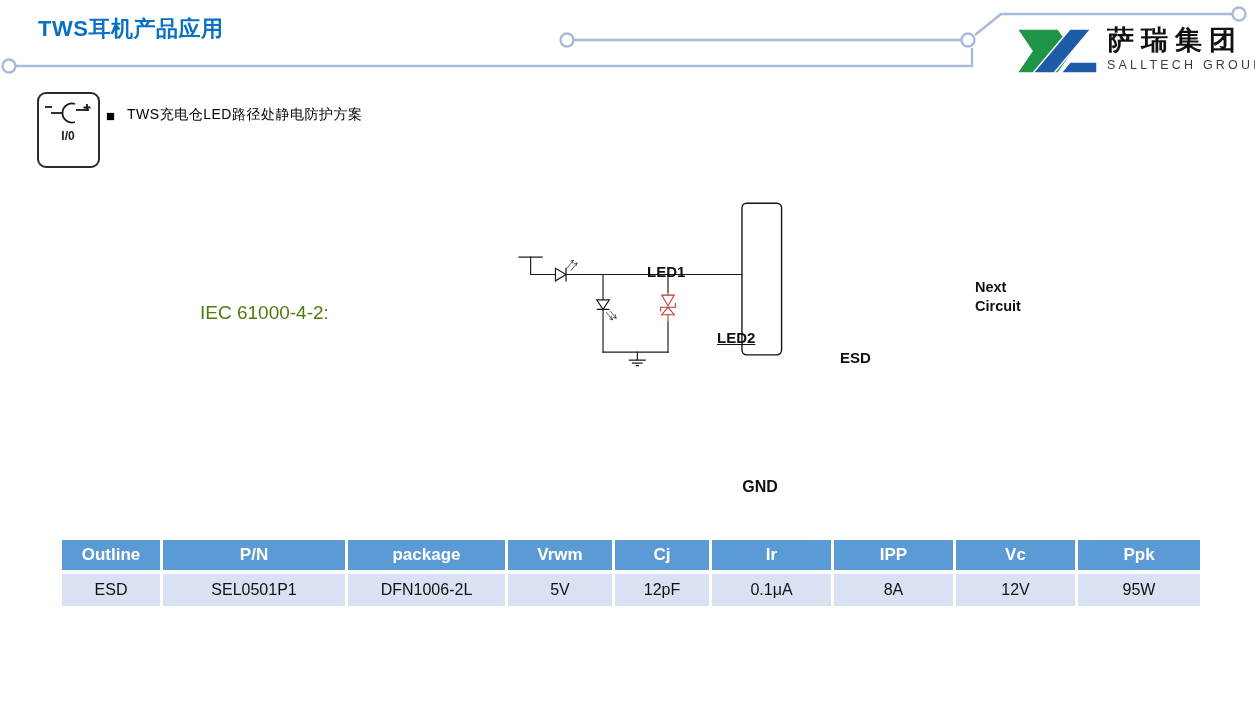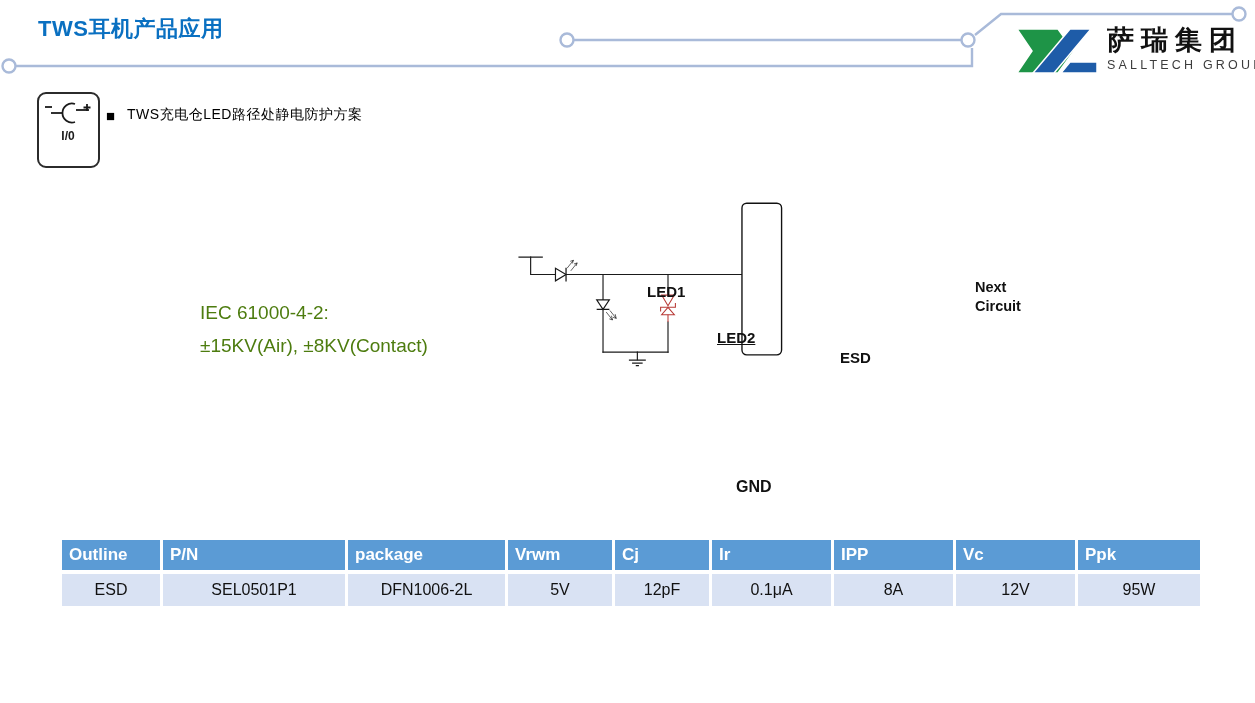--- a/index.html
+++ b/index.html
@@ -28,34 +28,34 @@
   }
   .sec-head-row{left:106px;top:106px;display:flex;align-items:center;}
   .sec-bullet{font-size:15px;color:#000;margin-right:12px;}
   .sec-heading{font-size:14px;font-weight:normal;color:#000;letter-spacing:0.5px;}
 
   
   .iec-note{left:200px;top:296px;font-size:19px;color:#4d7c0f;line-height:33px;}
 
   
   .clabel{font-weight:bold;color:#111;font-size:15px;white-space:nowrap;}
-  .lbl-led1{left:647px;top:263px;margin-top:20px;}
+  .lbl-led1{left:647px;top:263px;}
   .lbl-led2{left:717px;top:329px;text-decoration:underline;}
   .lbl-esd{left:840px;top:349px;}
-  .lbl-gnd{left:736px;top:478px;width:48px;text-align:left;font-size:16px;}
+  .lbl-gnd{left:736px;top:478px;width:48px;text-align:center;font-size:16px;}
   .lbl-next{left:975px;top:278px;font-size:14.5px;line-height:19px;}
 
   
   .spec-table{
     position:absolute;left:59px;top:536px;
     border-collapse:separate;border-spacing:3px 4px;table-layout:fixed;
   }
   .spec-table th{
     background:#5b9bd5;color:#ffffff;font-weight:bold;font-size:17px;
-    height:30px;padding:0 7px;text-align:left;
+    height:30px;padding:0 7px;text-align:center;
   }
   .spec-table td{
     background:#d9e2f3;color:#111;font-size:16px;height:32px;
     padding:0 4px;text-align:center;
   }
 </style>
 </head>
 <body>
 
 <svg class="abs deco-lines" width="1255" height="85" viewBox="0 0 1255 85">
@@ -99,21 +99,20 @@
   </svg>
 </div>
 
 <div class="abs sec-head-row">
   <span class="sec-bullet">■</span>
   <span class="sec-heading">TWS充电仓LED路径处静电防护方案</span>
 </div>
 
 <div class="abs iec-note">
   <div>IEC 61000-4-2:</div>
-  <div>±15KV(Air), ±8KV(Contact)</div>
 </div>
 
 <svg class="abs" style="left:500px;top:150px;" width="560" height="360" viewBox="500 150 1060 510">
   <svg x="500" y="150" width="560" height="360" viewBox="500 150 560 360">
 
     <g stroke="#1a1a1a" stroke-width="2.2" fill="none" stroke-linecap="square">
       <path d="M536,267 H580"></path>
       <path d="M558,267 V300 H605"></path>
       <path d="M625,300 H958"></path>
       <path d="M695,300 V348"></path>

